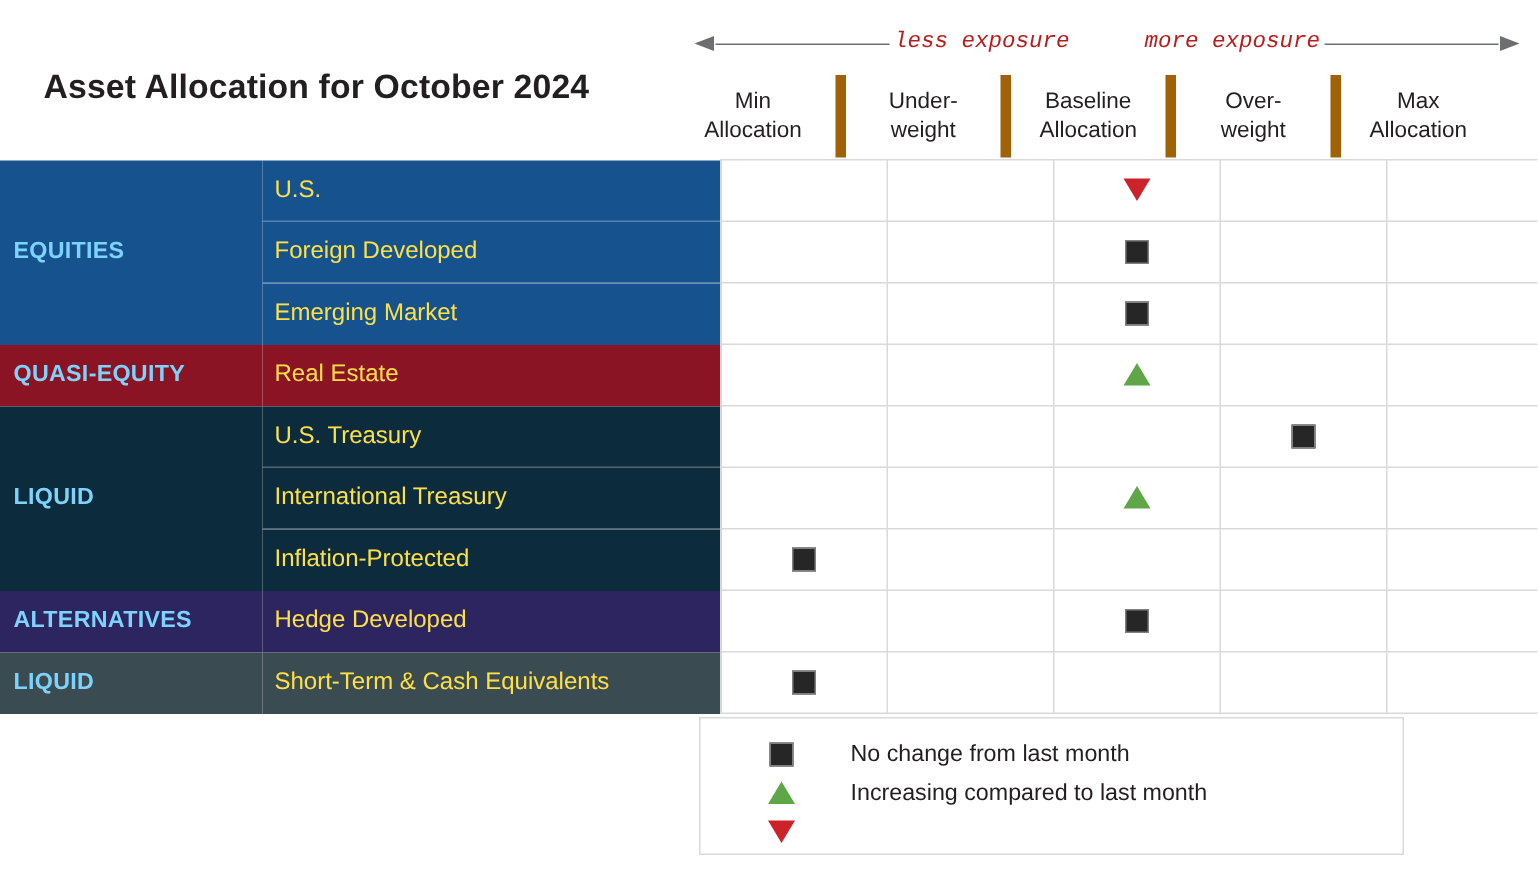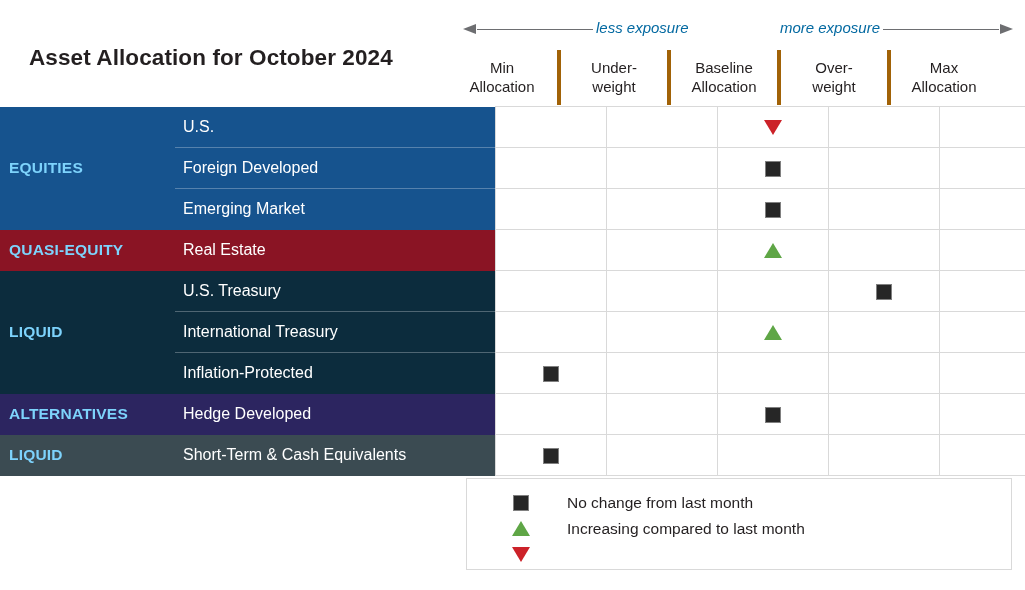--- a/index.html
+++ b/index.html
@@ -57,22 +57,23 @@
   }
   #exposure-band .arrow-right {
     right: 0;
     border-left: 13px solid #6d6e71;
   }
   #exposure-band .exposure-label {
     position: absolute;
     top: 3px;
     font-size: 15px;
     font-style: italic;
-    color: #0369a1;
-    white-space: nowrap;
+    color: #b91c1c;
+    white-space: nowrap;
+    font-family: Liberation Mono, monospace;
   }
   #exposure-band .label-less { left: 133px; }
   #exposure-band .label-more { right: 133px; }
 
   
   #column-headers {
     position: absolute;
     left: 447px;
     top: 50px;
     width: 550px;
@@ -81,21 +82,21 @@
   }
   #column-headers .col-head {
     flex: 1 1 110px;
     width: 110px;
     text-align: center;
     font-size: 15px;
     line-height: 19px;
     color: #231f20;
     padding-top: 8px;
     box-sizing: border-box;
-    border-left: 4px solid #a16207;
+    border-left: 7px solid #a16207;
   }
   #column-headers .col-head:first-child { border-left: none; }
 
   
   #allocation-table {
     position: absolute;
     left: 0;
     top: 106px;
     width: 1013px;
     border-collapse: collapse;
@@ -109,23 +110,23 @@
     padding: 0 0 0 9px;
     font-size: 15.5px;
     font-weight: bold;
     color: #7dd3fc;
     letter-spacing: 0.2px;
     white-space: nowrap;
   }
   td.sub-cell {
     width: 296px;
     vertical-align: middle;
-    padding: 0 16px 0 8px;
+    padding: 0 1px 0 8px;
     font-size: 16px;
-    color: #ffffff;
+    color: #fde047;
     white-space: nowrap;
   }
   tr.sub-divider td.sub-cell {
     border-top: 1px solid rgba(255,255,255,0.28);
   }
 
   td.data-cell {
     width: 110px;
     border: 1px solid #d9d9d9;
     background: #ffffff;
@@ -164,21 +165,21 @@
     border-right: 9px solid transparent;
     border-top: 15px solid #cc2229;
     vertical-align: middle;
   }
 
   
   #legend-box {
     position: absolute;
     left: 466px;
     top: 478px;
-    width: 546px;
+    width: 470px;
     height: 92px;
     border: 1px solid #d9d9d9;
     background: #ffffff;
     box-sizing: border-box;
     padding-top: 12px;
   }
   #legend-box .legend-row {
     display: flex;
     align-items: center;
     height: 23px;

